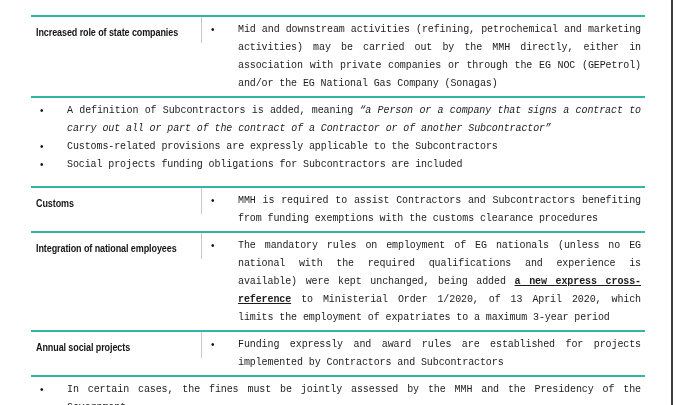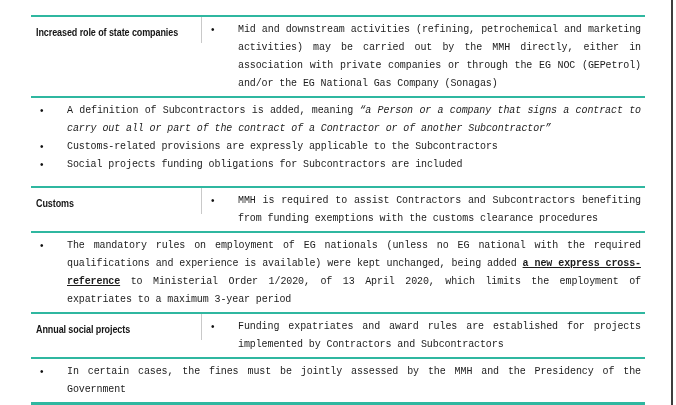--- a/index.html
+++ b/index.html
@@ -101,36 +101,39 @@
     </div>
     <div class="bcell">
       <div class="para">
         <span class="dot">•</span>
         <div class="ptext"><span>MMH is required to assist Contractors and Subcontractors benefiting from funding exemptions with the customs clearance procedures</span></div>
       </div>
     </div>
   </div>
 
   <div class="row">
+    <div class="hcell">
+      <span class="htext">Integration of national employees</span>
+    </div>
     <div class="bcell">
       <div class="para">
         <span class="dot">•</span>
         <div class="ptext"><span>The mandatory rules on employment of EG nationals (unless no EG national with the required qualifications and experience is available) were kept unchanged, being added </span><span class="seg-boldu">a new express cross-reference</span><span> to Ministerial Order 1/2020, of 13 April 2020, which limits the employment of expatriates to a maximum 3-year period</span></div>
       </div>
     </div>
   </div>
 
   <div class="row">
     <div class="hcell">
       <span class="htext">Annual social projects</span>
     </div>
     <div class="bcell">
       <div class="para">
         <span class="dot">•</span>
-        <div class="ptext"><span>Funding expatriates and award rules are established for projects implemented by Contractors and Subcontractors</span></div>
+        <div class="ptext"><span>Funding expressly and award rules are established for projects implemented by Contractors and Subcontractors</span></div>
       </div>
     </div>
   </div>
 
   <div class="row">
     <div class="bcell">
       <div class="para">
         <span class="dot">•</span>
         <div class="ptext"><span>In certain cases, the fines must be jointly assessed by the MMH and the Presidency of the Government</span></div>
       </div>

